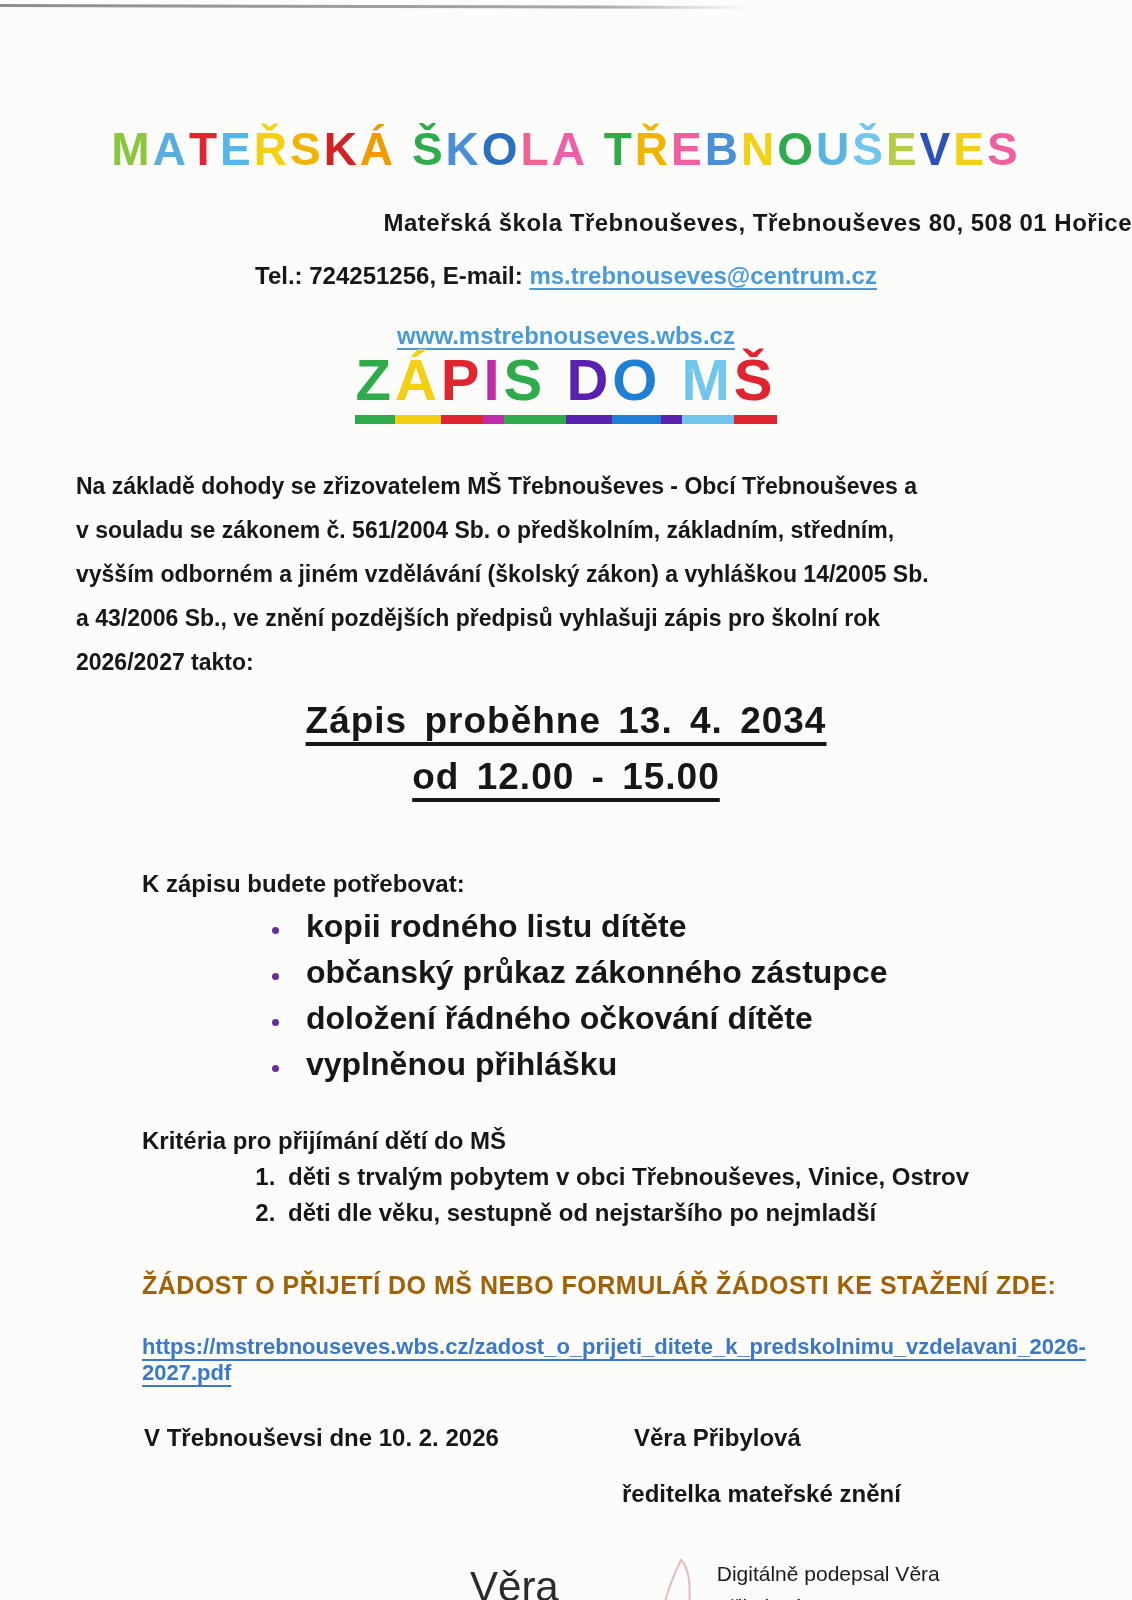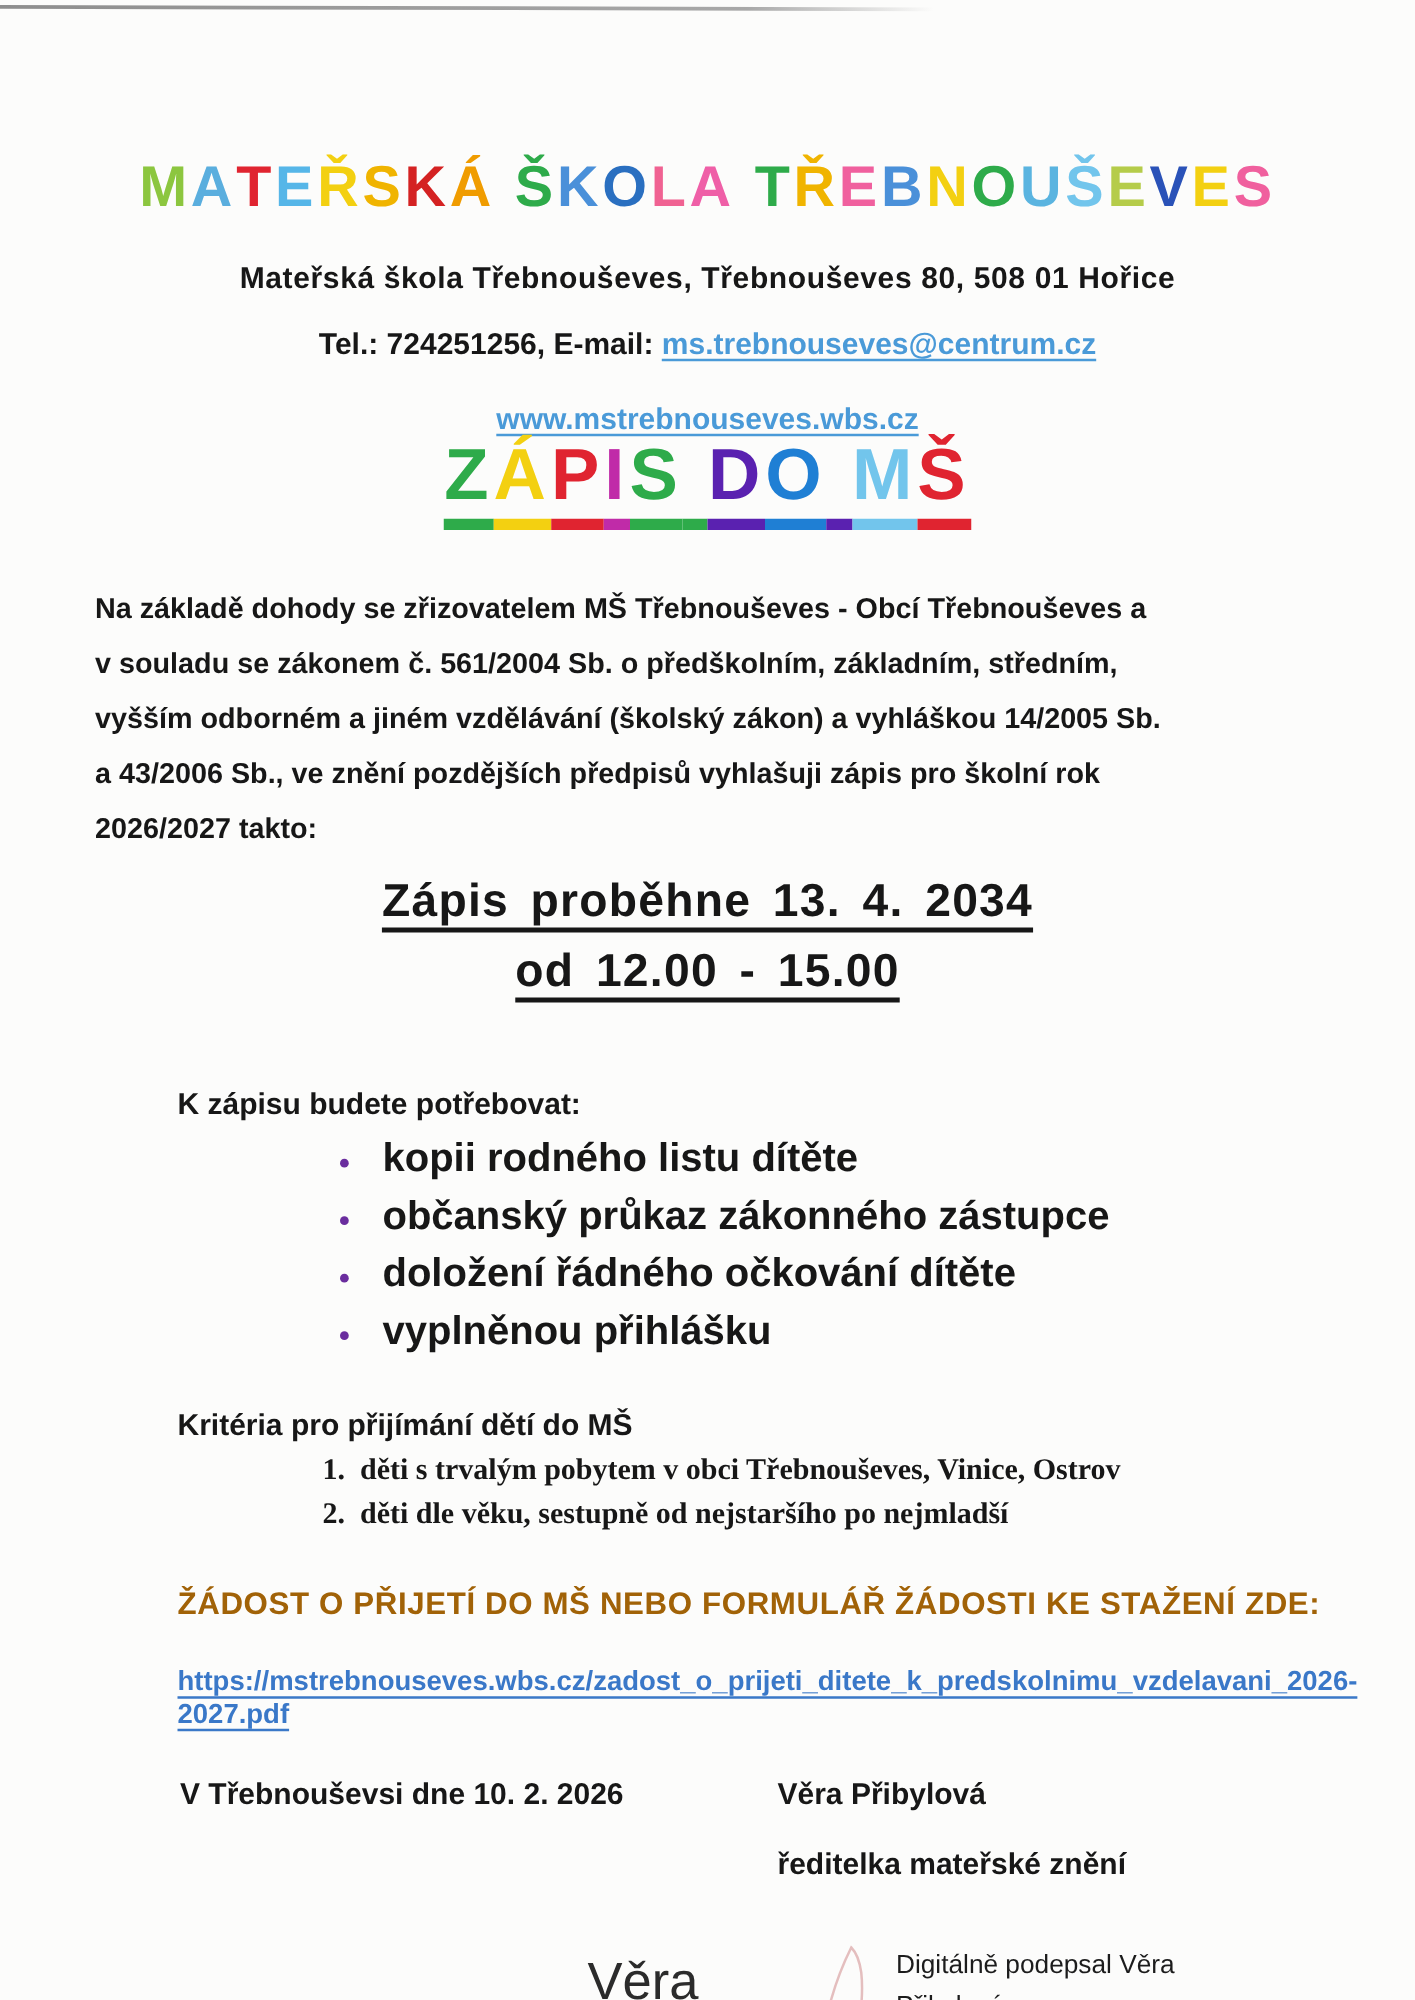--- a/index.html
+++ b/index.html
@@ -17,21 +17,21 @@
     transform:rotate(0.15deg); transform-origin:left center;
   }
 
   .school-title {
     margin:124px 20px 0; text-align:center;
     font-size:46px; font-weight:700; letter-spacing:3px; line-height:1.1;
   }
   .school-title .letter { display:inline-block; white-space:pre; }
 
   .addr {
-    margin-top:34px; text-align:center;
+    margin-top:34px; text-align:right;
     font-size:24px; font-weight:700; letter-spacing:0.5px;
   }
   .contact { margin-top:25px; text-align:center; font-size:24px; font-weight:700; }
   .weblink { color:#4a9ad8; text-decoration:underline; text-underline-offset:4px; cursor:pointer; }
   .website-row { margin-top:32px; text-align:center; font-size:24px; font-weight:700; }
 
   .zapis-title {
     text-align:center;
     font-size:58px; font-weight:700; letter-spacing:4px; line-height:1.05;
   }
@@ -51,34 +51,34 @@
     text-decoration:underline; text-decoration-thickness:4px; text-underline-offset:9px;
     letter-spacing:1px; word-spacing:6px;
   }
 
   .req-heading { margin:58px 0 0 142px; font-size:24px; font-weight:700; }
   ul.req-list { margin:10px 0 0 292px; list-style:disc; }
   ul.req-list li { margin-top:9px; font-size:32px; font-weight:700; padding-left:14px; }
   ul.req-list li::marker { color:#6a2d9e; font-size:22px; }
 
   .crit-heading { margin:44px 0 0 142px; font-size:24px; font-weight:700; }
-  ol.crit-list { margin:8px 4px 0 282px; list-style:decimal;font-family:Liberation Serif, serif; }
+  ol.crit-list { margin:8px 4px 0 282px; list-style:decimal; }
   ol.crit-list li { margin-top:8px; font-size:24px; font-weight:700; padding-left:6px; }
 
   .download-notice {
     margin:44px 0 0 142px; color:#a16207;
     font-size:25px; font-weight:700; letter-spacing:0.5px;
   }
   .download-link-row { margin:34px 0 0 142px; }
   .download-link {
     font-size:22px; font-weight:700; color:#3a78c8;
     text-decoration:underline; text-underline-offset:5px; cursor:pointer;
   }
 
-  .footer-row { display:flex; margin:38px 0 0 144px; font-size:24px; font-weight:700; }
+  .footer-row { display:flex; margin:38px 0 0 144px; font-size:24px; font-weight:700;gap:12px; }
   .footer-left { width:478px; }
   .signer-role { margin:28px 0 0 622px; font-size:24px; font-weight:700; }
 
   .sig-block { display:flex; align-items:flex-start; margin:44px 0 0 428px; }
   .sig-name {
     font-size:42px; font-weight:400; color:#2b2b2b;
     line-height:1.65; white-space:pre-line; text-align:center;
   }
   .sig-flourish { margin-left:42px; margin-top:4px; flex:none; }
   .sig-details {

